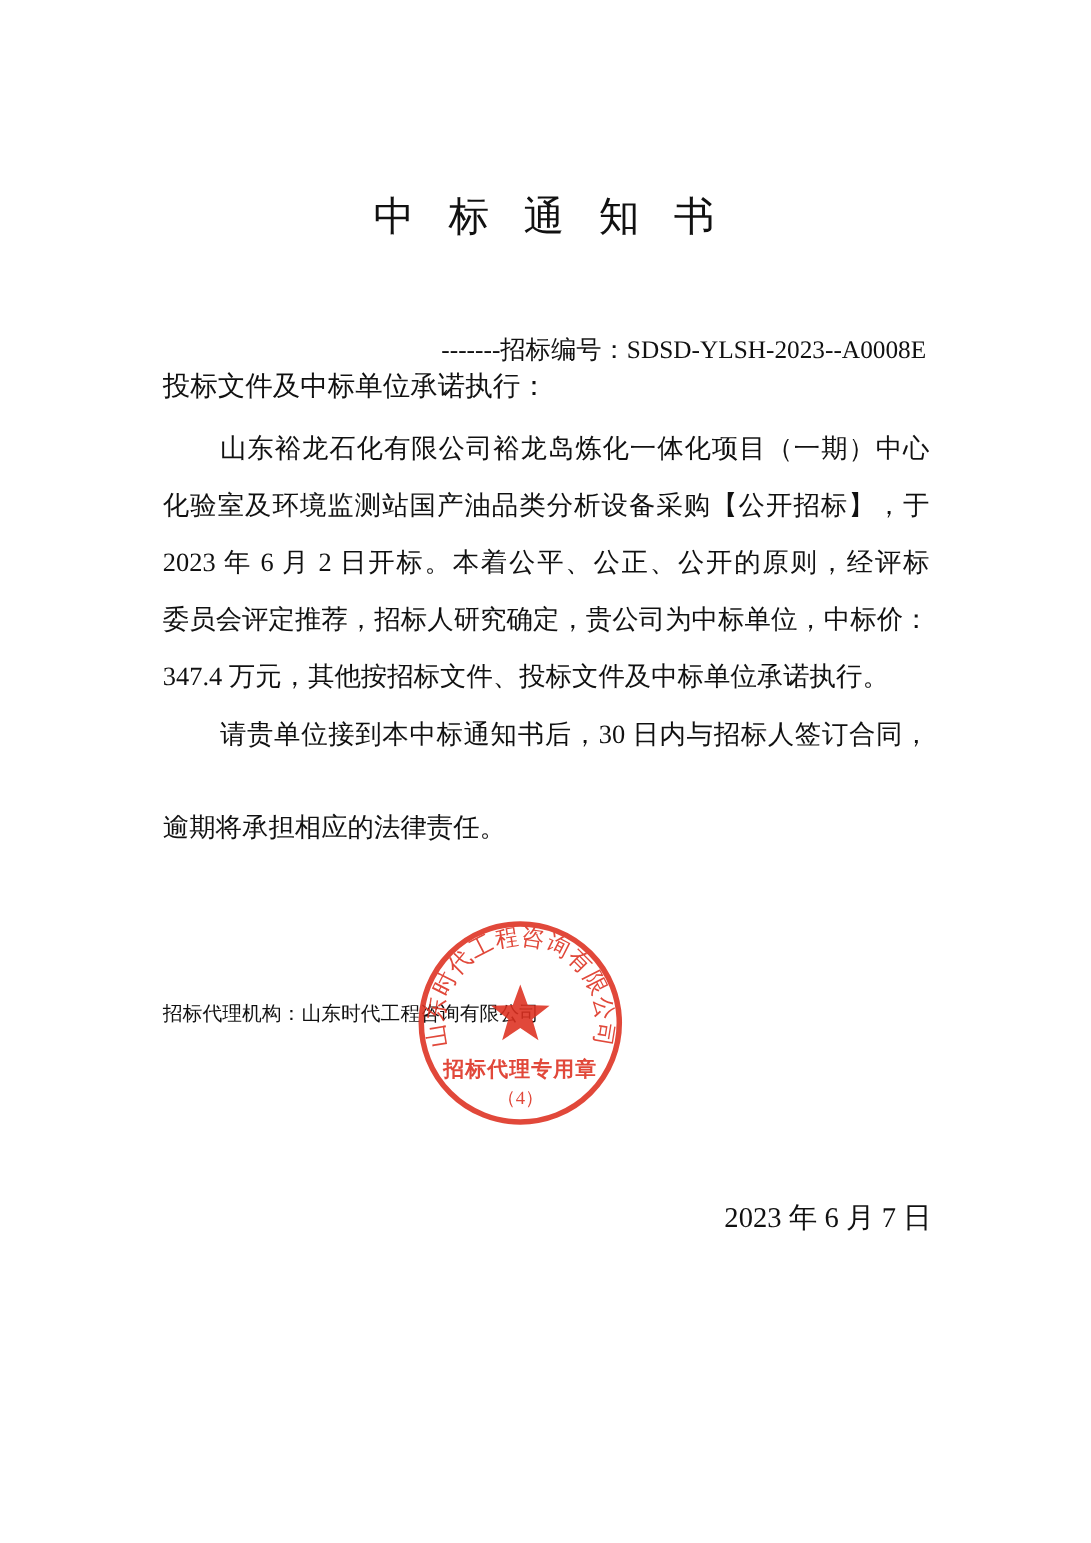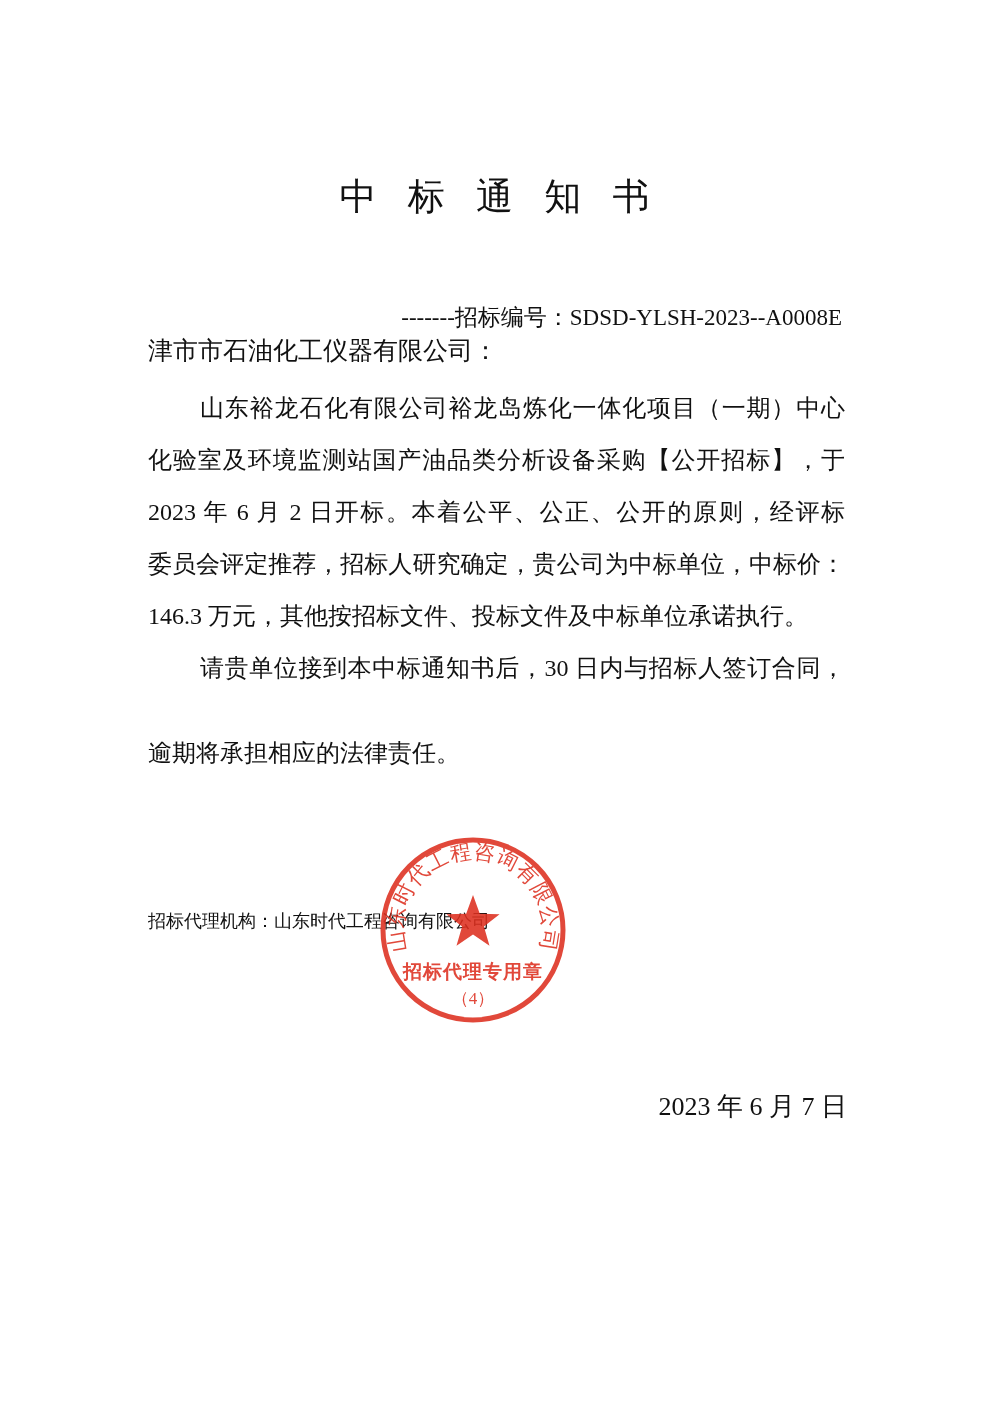--- a/index.html
+++ b/index.html
@@ -72,27 +72,27 @@
 </style>
 </head>
 <body>
 
 <div class="page">
 
   <div class="doc-title">中 标 通 知 书</div>
 
   <div class="ref-line">-------招标编号：SDSD-YLSH-2023--A0008E</div>
 
-  <div class="addressee">津市市石油化工仪器有限公司：</div>
+  <div class="addressee">投标文件及中标单位承诺执行：</div>
 
   <div class="body-line indent" style="top:393px;">山东裕龙石化有限公司裕龙岛炼化一体化项目（一期）中心</div>
   <div class="body-line" style="top:445px;">化验室及环境监测站国产油品类分析设备采购【公开招标】，于</div>
   <div class="body-line" style="top:497px;">2023 年 6 月 2 日开标。本着公平、公正、公开的原则，经评标</div>
   <div class="body-line" style="top:549px;">委员会评定推荐，招标人研究确定，贵公司为中标单位，中标价：</div>
-  <div class="body-line left" style="top:601px;">146.3 万元，其他按招标文件、投标文件及中标单位承诺执行。</div>
+  <div class="body-line left" style="top:601px;">347.4 万元，其他按招标文件、投标文件及中标单位承诺执行。</div>
   <div class="body-line indent" style="top:653px;">请贵单位接到本中标通知书后，30 日内与招标人签订合同，</div>
   <div class="body-line left" style="top:738px;">逾期将承担相应的法律责任。</div>
 
   <div class="agency-line">招标代理机构：山东时代工程咨询有限公司</div>
 
   <svg class="seal" viewBox="0 0 192 198" xmlns="http://www.w3.org/2000/svg">
     <circle class="ring" cx="96" cy="99" r="90"></circle>
     <defs>
       <path id="sealArc" d="M 30 121 A 70 70 0 1 1 162 121" fill="none"></path>
     </defs>

